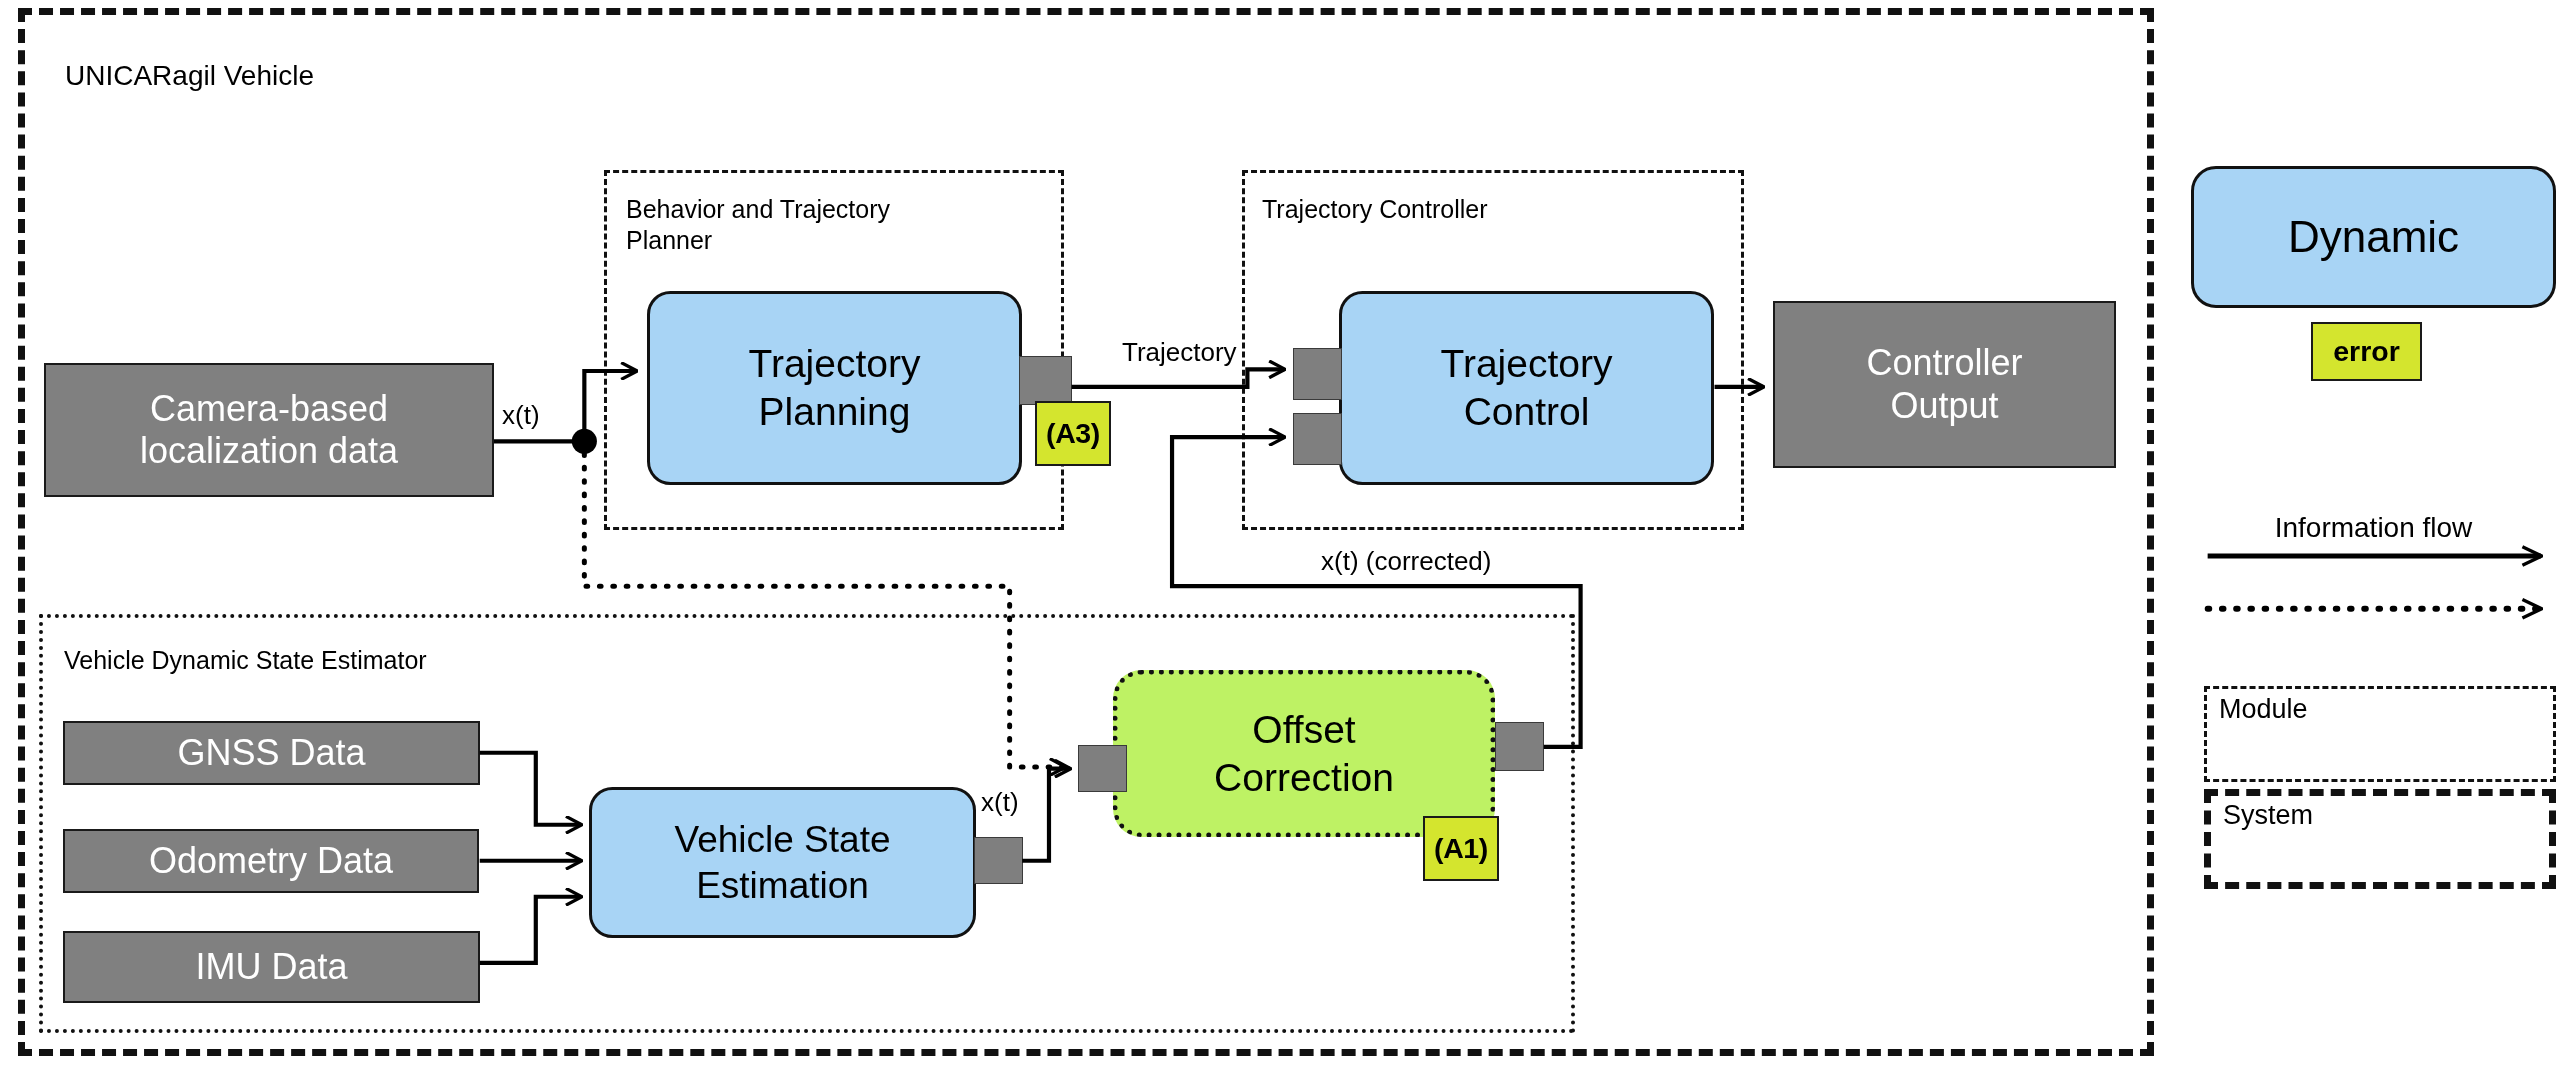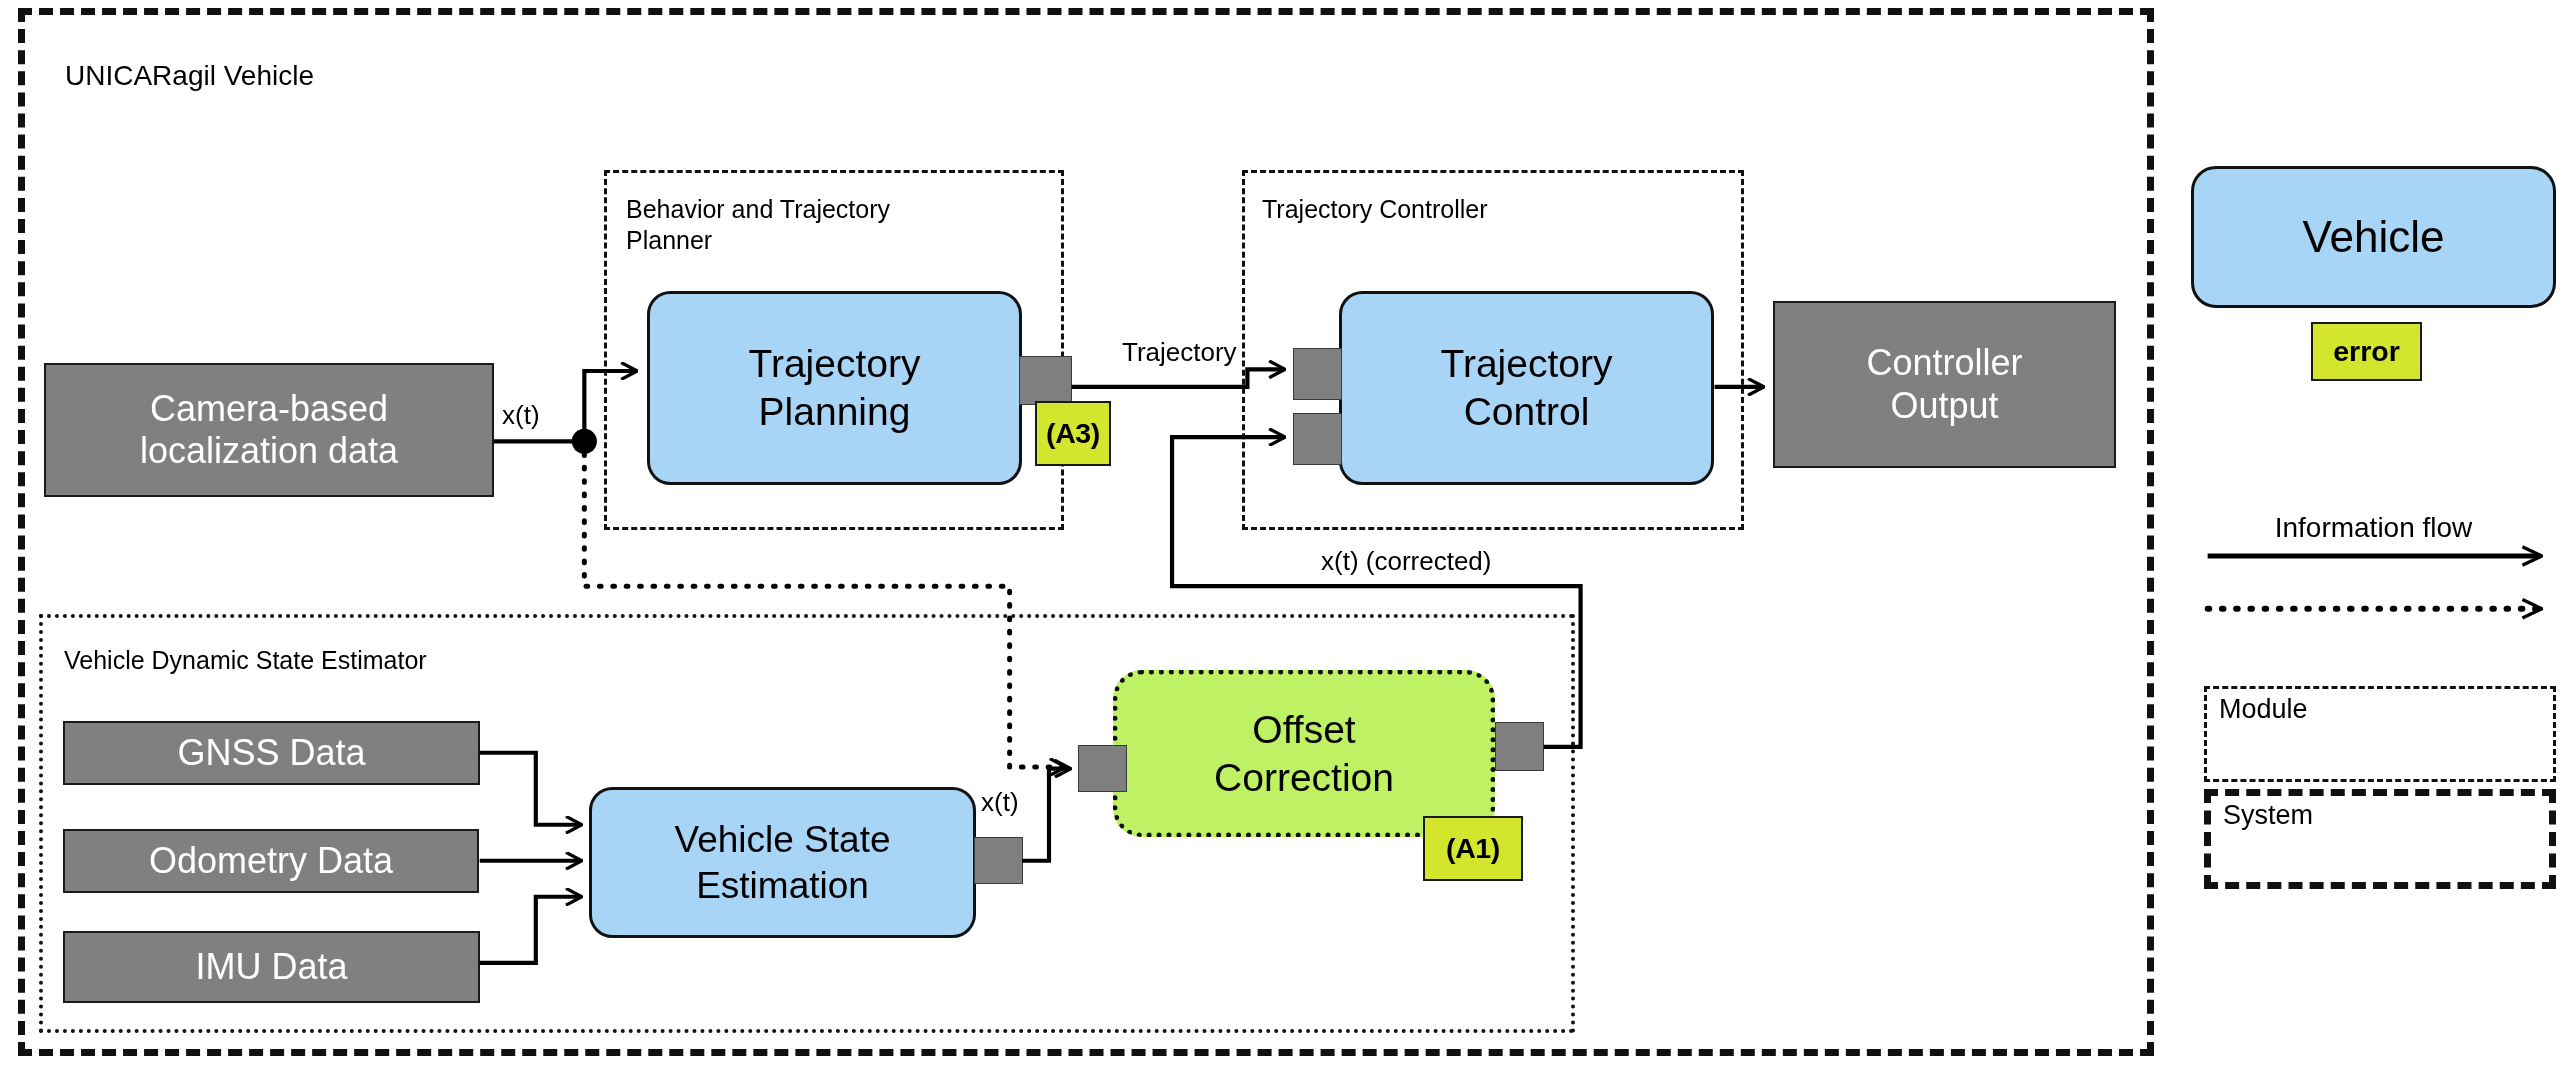--- a/index.html
+++ b/index.html
@@ -209,21 +209,21 @@
 Estimation</span>
   </div>
   <div class="abs port" style="left:974px;top:837px;width:49px;height:47px;"></div>
 
   <div class="abs fn-box faulty" style="left:1113px;top:670px;width:382px;height:167px;">
     <span>Offset
 Correction</span>
   </div>
   <div class="abs port" style="left:1078px;top:745px;width:49px;height:47px;"></div>
   <div class="abs port" style="left:1495px;top:722px;width:49px;height:49px;"></div>
-  <div class="abs error-badge" style="left:1423px;top:816px;width:100px;height:65px;">
+  <div class="abs error-badge" style="left:1423px;top:816px;width:76px;height:65px;">
     <span>(A1)</span>
   </div>
 
   <div class="edge-label" style="left:502px;top:400px;">x(t)</div>
   <div class="edge-label" style="left:1122px;top:337px;">Trajectory</div>
   <div class="edge-label" style="left:1321px;top:546px;">x(t) (corrected)</div>
   <div class="edge-label" style="left:981px;top:787px;">x(t)</div>
 
   <svg class="overlay" viewBox="0 0 3077 1273">
     <defs>
@@ -253,21 +253,21 @@
 
     <path d="M573,1028 L694,1028" fill="none" stroke="#000" stroke-width="5" marker-end="url(#ah)"></path>
 
     <path d="M573,1150 L640,1150 L640,1071 L694,1071" fill="none" stroke="#000" stroke-width="5" marker-end="url(#ah)"></path>
 
     <path d="M1221,1028 L1253,1028 L1253,918 L1278,918" fill="none" stroke="#000" stroke-width="5" marker-end="url(#ah)"></path>
   </svg>
 
 
   <div class="abs legend-fn" style="left:2191px;top:166px;width:365px;height:142px;">
-    <span>Vehicle</span>
+    <span>Dynamic</span>
   </div>
 
   <div class="abs legend-err" style="left:2311px;top:322px;width:111px;height:59px;">
     <span>error</span>
   </div>
 
   <div class="legend-flow-label" style="left:2231px;top:512px;width:285px;">Information flow</div>
 
   <svg class="overlay" viewBox="0 0 3077 1273">
     <defs>

